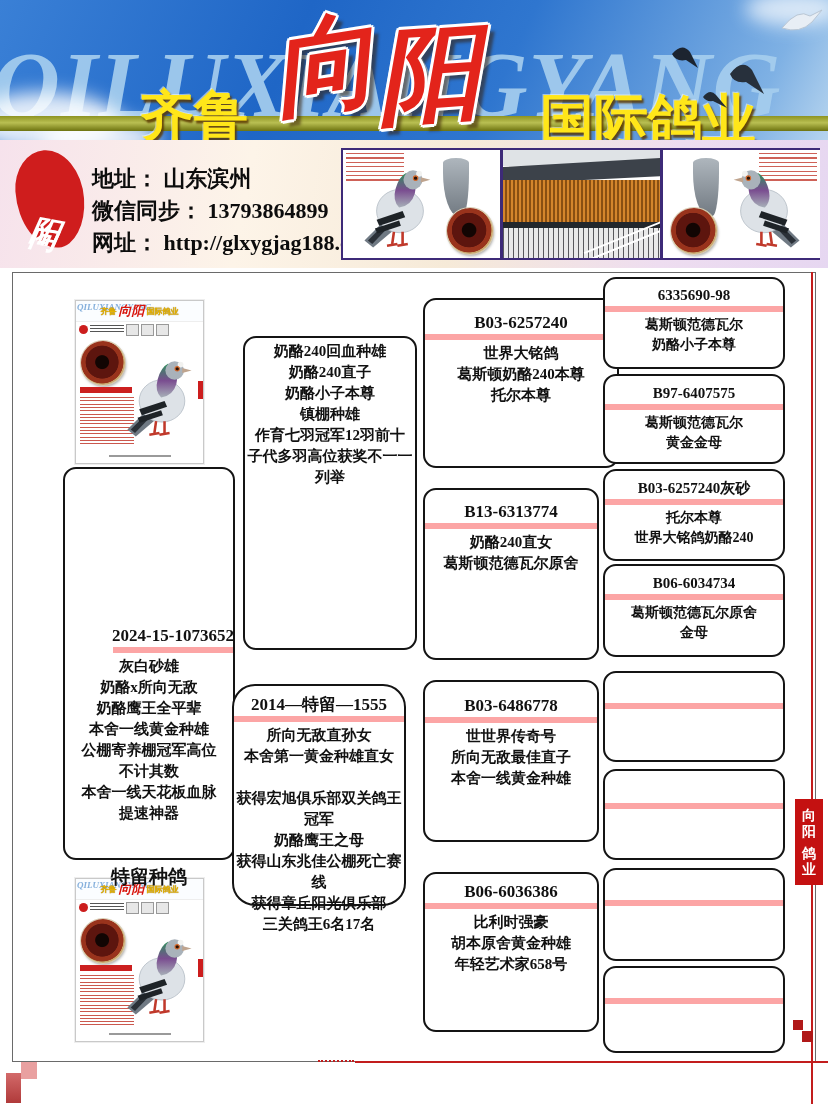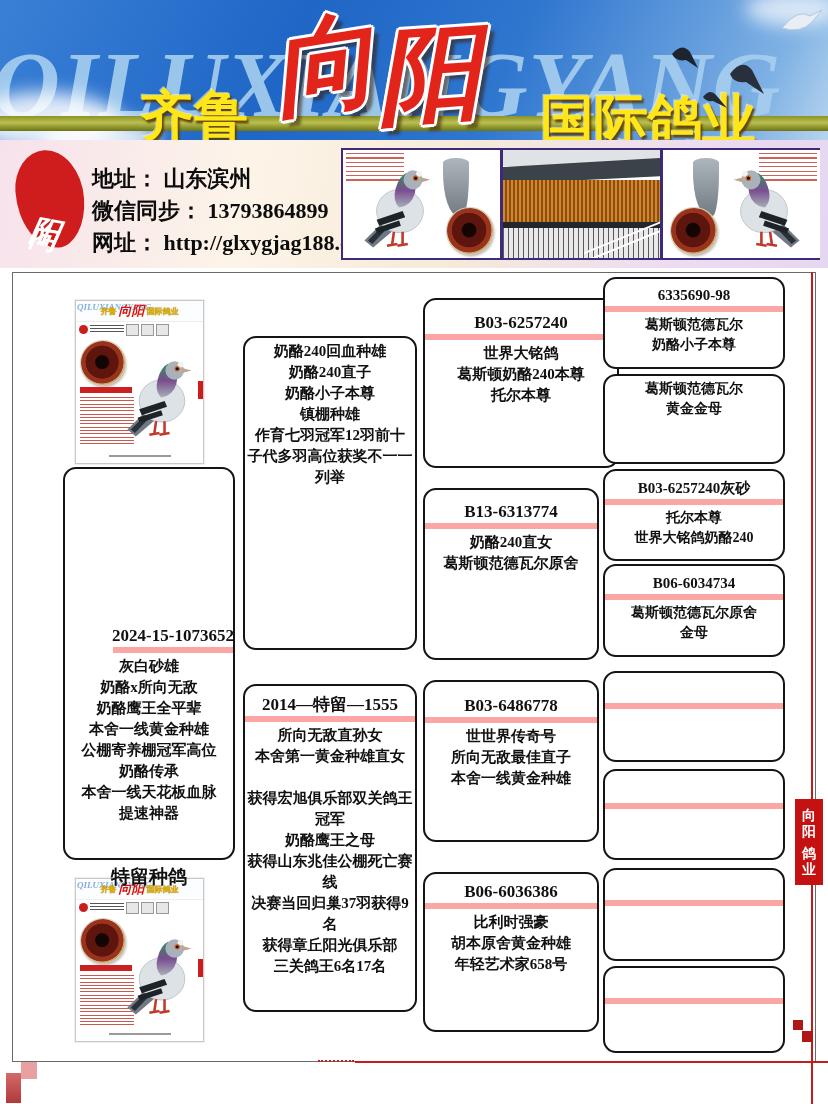--- a/index.html
+++ b/index.html
@@ -320,49 +320,48 @@
   <div class="pbox" style="left:63px;top:467px;width:172px;height:393px;">
     <div class="pt" style="height:178px;margin-left:48px;">
         <span class="ring">2024-15-1073652</span>
       </div>
     <div class="pbody">
         <div class="pline">灰白砂雄</div>
         <div class="pline">奶酪x所向无敌</div>
         <div class="pline">奶酪鹰王全平辈</div>
         <div class="pline">本舍一线黄金种雄</div>
         <div class="pline">公棚寄养棚冠军高位</div>
-        <div class="pline">奶酪传承</div>
+        <div class="pline">不计其数</div>
         <div class="pline">本舍一线天花板血脉</div>
         <div class="pline">提速神器</div>
       </div>
     <div class="note">特留种鸽</div>
   </div>
 
   <div class="pbox" style="left:243px;top:336px;width:174px;height:314px;">
     <div class="pbody">
         <div class="pline">奶酪240回血种雄</div>
         <div class="pline">奶酪240直子</div>
         <div class="pline">奶酪小子本尊</div>
         <div class="pline">镇棚种雄</div>
         <div class="pline">作育七羽冠军12羽前十</div>
         <div class="pline">子代多羽高位获奖不一一列举</div>
       </div>
   </div>
-  <div class="pbox" style="left:243px;top:684px;width:174px;height:328px;">
+  <div class="pbox" style="left:232px;top:684px;width:174px;height:222px;border-radius:23px;">
     <div class="pt" style="height:30px;">
         <span class="ring">2014—特留—1555</span>
       </div>
     <div class="pbody">
         <div class="pline">所向无敌直孙女</div>
         <div class="pline">本舍第一黄金种雄直女</div>
         <div class="pline">&nbsp;</div>
         <div class="pline">获得宏旭俱乐部双关鸽王冠军</div>
         <div class="pline">奶酪鹰王之母</div>
         <div class="pline">获得山东兆佳公棚死亡赛线</div>
-        <div class="pline">决赛当回归巢37羽获得9名</div>
         <div class="pline">获得章丘阳光俱乐部</div>
         <div class="pline">三关鸽王6名17名</div>
       </div>
   </div>
 
   <div class="pbox" style="left:423px;top:298px;width:196px;height:170px;">
     <div class="pt" style="height:34px;">
         <span class="ring">B03-6257240</span>
       </div>
     <div class="pbody">
@@ -404,20 +403,23 @@
   <div class="pbox g3" style="left:603px;top:277px;width:182px;height:92px;">
     <div class="pt" style="height:27px;">
         <span class="ring">6335690-98</span>
       </div>
     <div class="pbody">
         <div class="pline">葛斯顿范德瓦尔</div>
         <div class="pline">奶酪小子本尊</div>
       </div>
   </div>
   <div class="pbox g3" style="left:603px;top:374px;width:182px;height:90px;">
+    <div class="pt" style="height:28px;">
+        <span class="ring">B97-6407575</span>
+      </div>
     <div class="pbody">
         <div class="pline">葛斯顿范德瓦尔</div>
         <div class="pline">黄金金母</div>
       </div>
   </div>
   <div class="pbox g3" style="left:603px;top:469px;width:182px;height:92px;">
     <div class="pt" style="height:28px;">
         <span class="ring">B03-6257240灰砂</span>
       </div>
     <div class="pbody">

